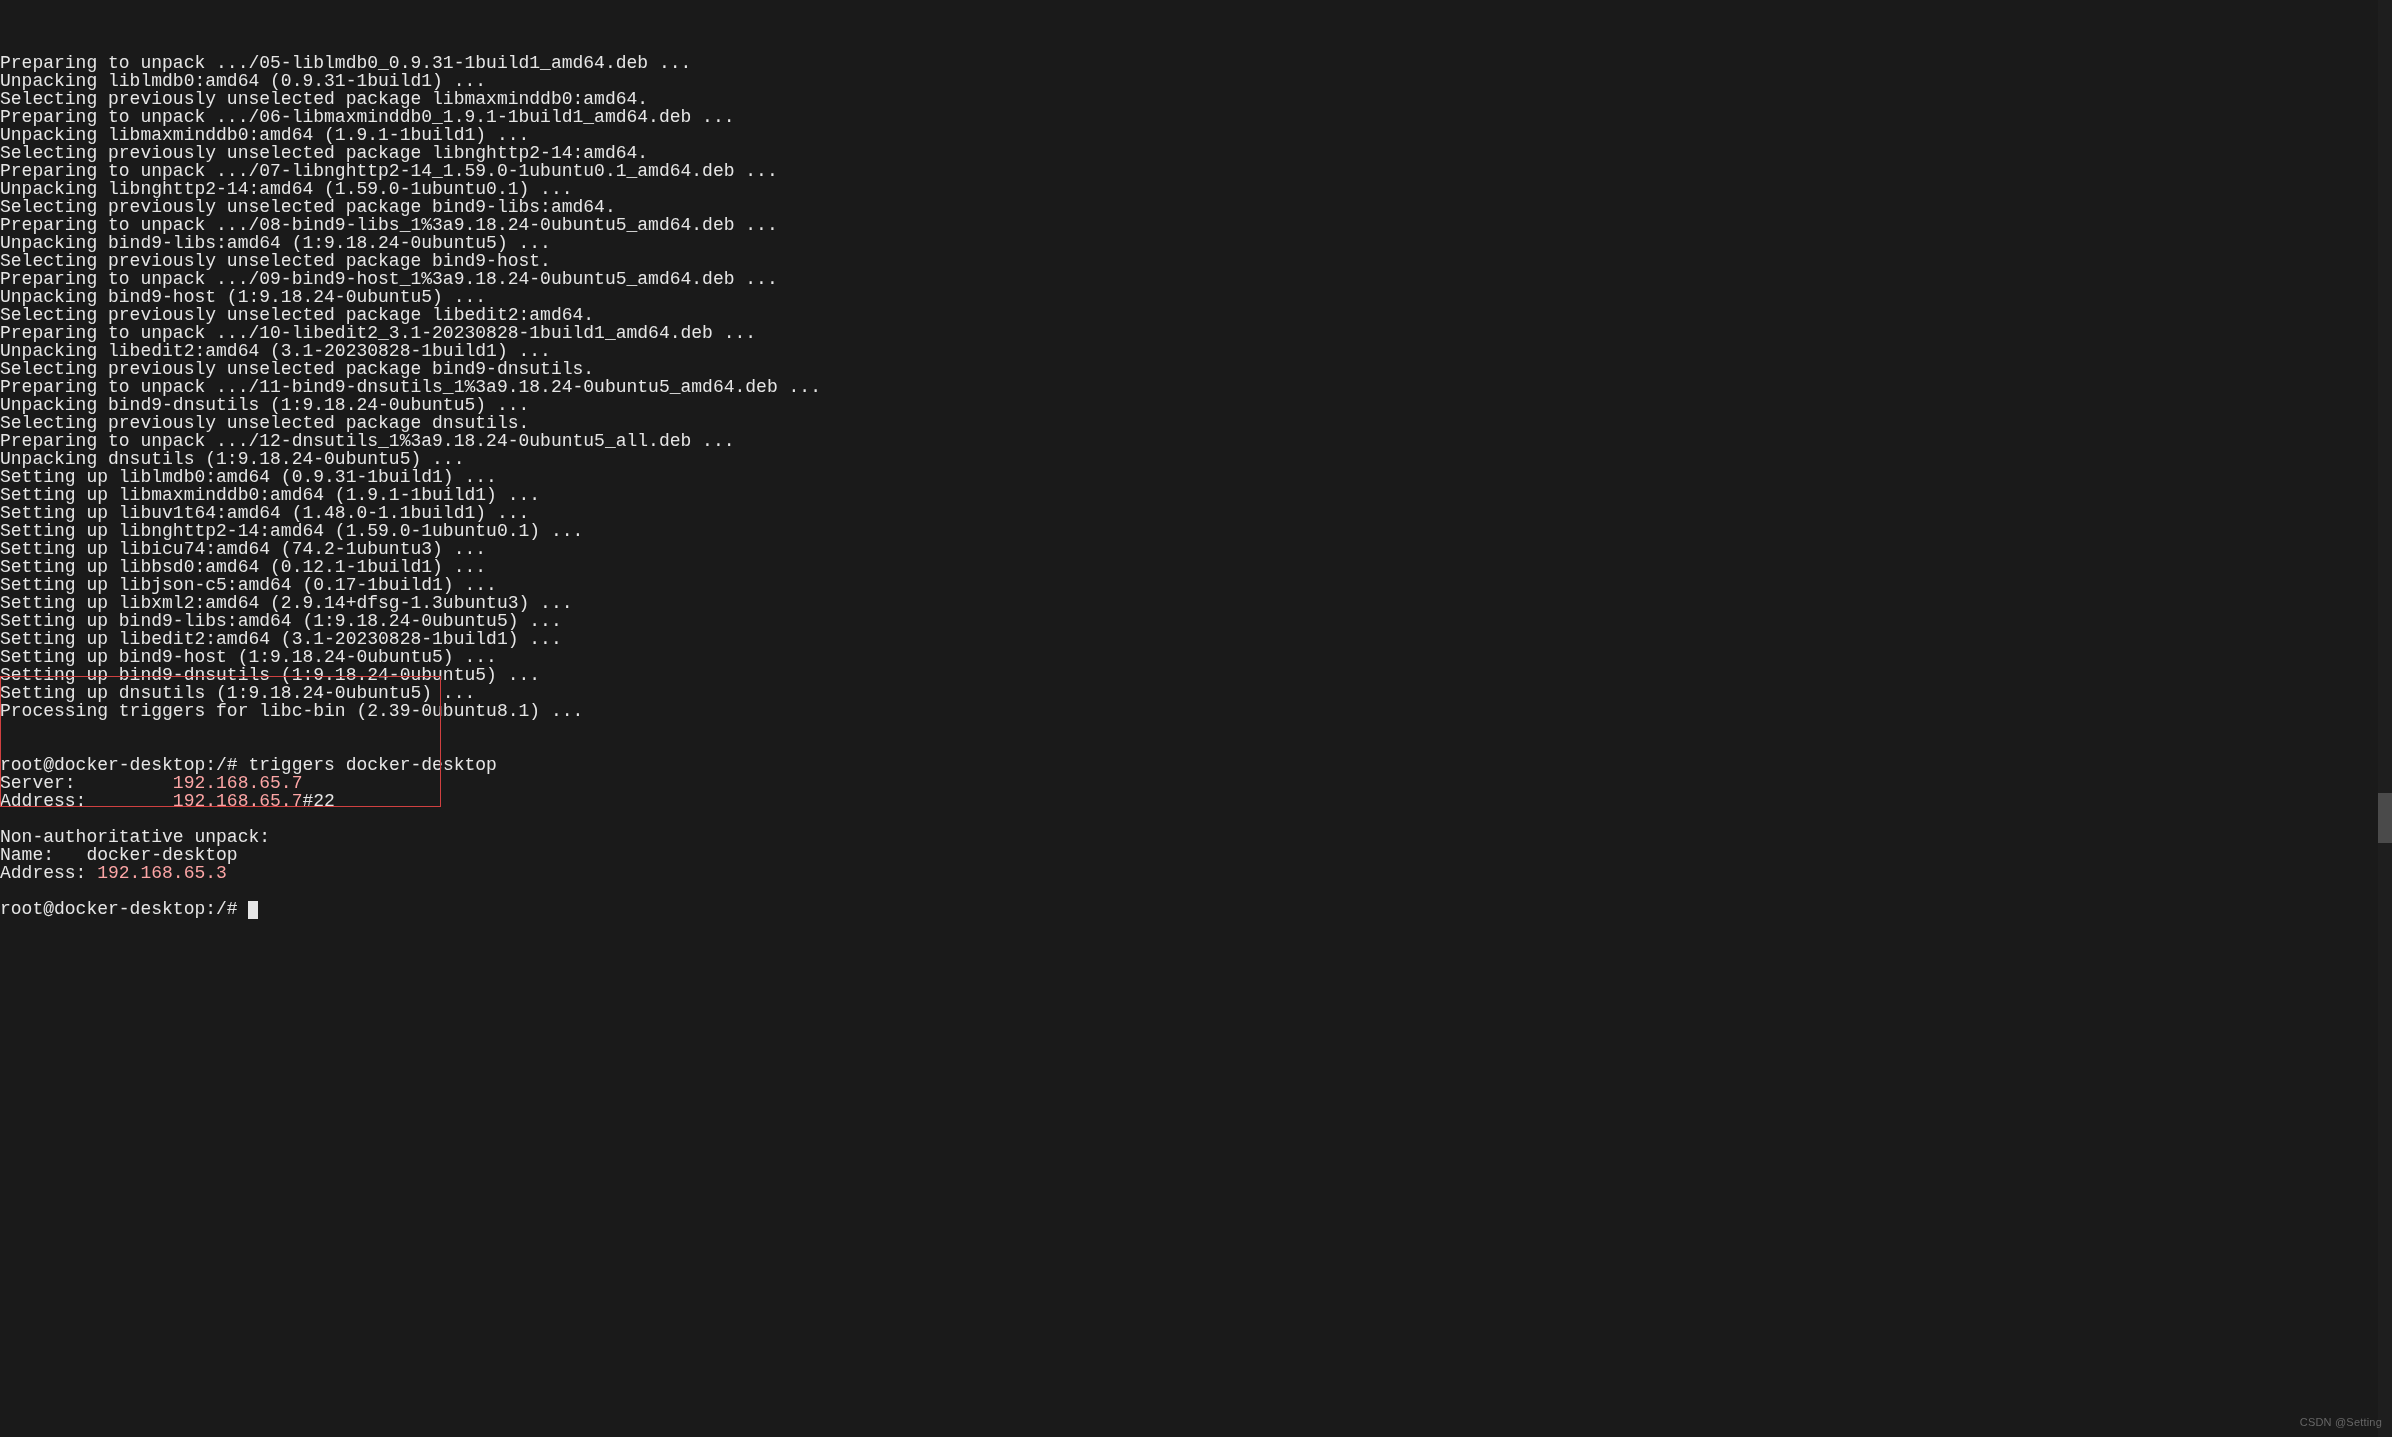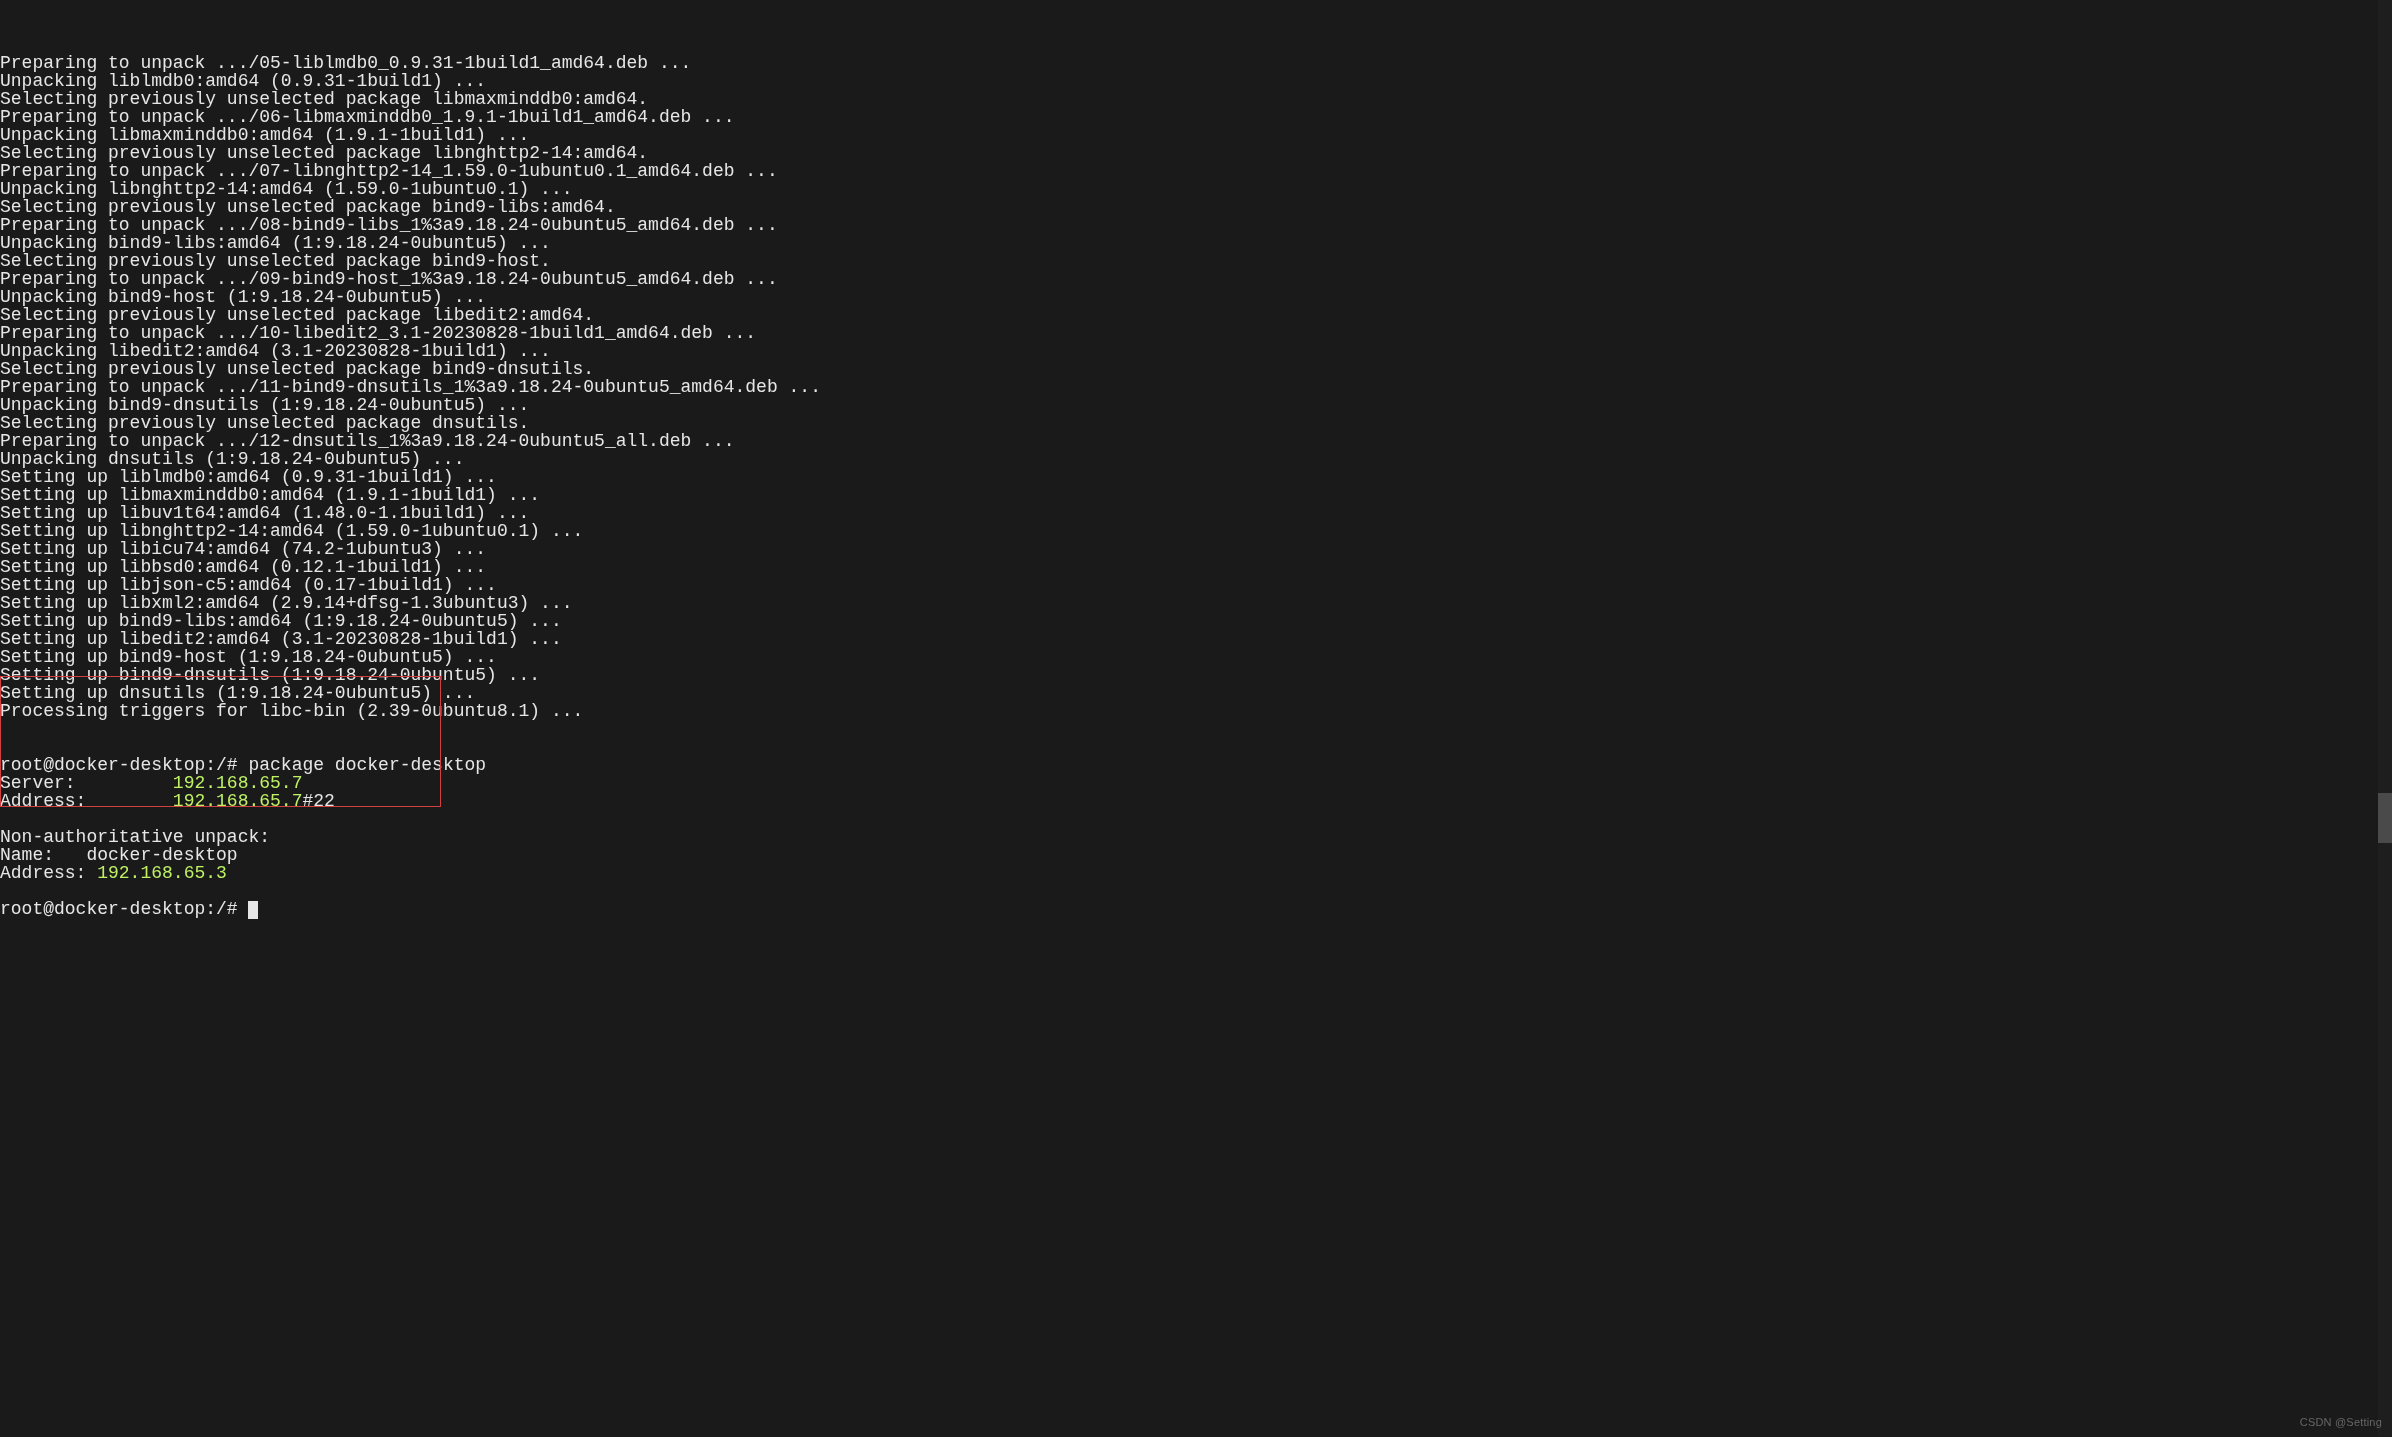--- a/index.html
+++ b/index.html
@@ -1,18 +1,18 @@
 <!DOCTYPE html>
 <html><head>
 <meta charset="utf-8">
 <style>
   html,body{margin:0;padding:0;background:#1a1a1a;color:#e6e6e6;font-family:"Consolas","Liberation Mono","Menlo","Courier New",monospace;font-size:18px;line-height:18px;}
   .term{white-space:pre;letter-spacing:0px;padding:18px 2px 0 0;position:relative;min-height:1437px;box-sizing:border-box;}
   .hl-box{border:1px solid #d04040;position:absolute;pointer-events:none;}
-  .magenta{color:#bef264;}
+  .magenta{color:#fca5a5;}
   .watermark{position:absolute;right:10px;bottom:6px;color:#666;font-size:11px;font-family:sans-serif;letter-spacing:.2px;}
   .scrollbar{position:absolute;right:0;top:0;bottom:0;width:14px;background:#1e1e1e;}
   .scroll-thumb{position:absolute;right:0;width:14px;background:#4a4a4a;}
   .cursor{display:inline-block;width:10px;height:18px;background:#e6e6e6;vertical-align:text-bottom;}
 </style>
 </head>
 <body>
 
 <div class="term">
   <div id="plainlines">Preparing to unpack .../05-liblmdb0_0.9.31-1build1_amd64.deb ...
@@ -46,21 +46,21 @@
 Setting up libbsd0:amd64 (0.12.1-1build1) ...
 Setting up libjson-c5:amd64 (0.17-1build1) ...
 Setting up libxml2:amd64 (2.9.14+dfsg-1.3ubuntu3) ...
 Setting up bind9-libs:amd64 (1:9.18.24-0ubuntu5) ...
 Setting up libedit2:amd64 (3.1-20230828-1build1) ...
 Setting up bind9-host (1:9.18.24-0ubuntu5) ...
 Setting up bind9-dnsutils (1:9.18.24-0ubuntu5) ...
 Setting up dnsutils (1:9.18.24-0ubuntu5) ...
 Processing triggers for libc-bin (2.39-0ubuntu8.1) ...
 </div>
-  <div><span>root@docker-desktop:/# </span><span>package docker-desktop</span>
+  <div><span>root@docker-desktop:/# </span><span>triggers docker-desktop</span>
 <span>Server:         </span><span class="magenta">192.168.65.7</span>
 <span>Address:        </span><span class="magenta">192.168.65.7</span><span>#22</span>
 
 <span>Non-authoritative unpack:</span>
 <span>Name:   docker-desktop</span>
 <span>Address: </span><span class="magenta">192.168.65.3</span>
 
 <span>root@docker-desktop:/# </span><span class="cursor"></span></div>
 
   <div class="hl-box" style="left:0px;top:676px;width:439px;height:129px;"></div>

